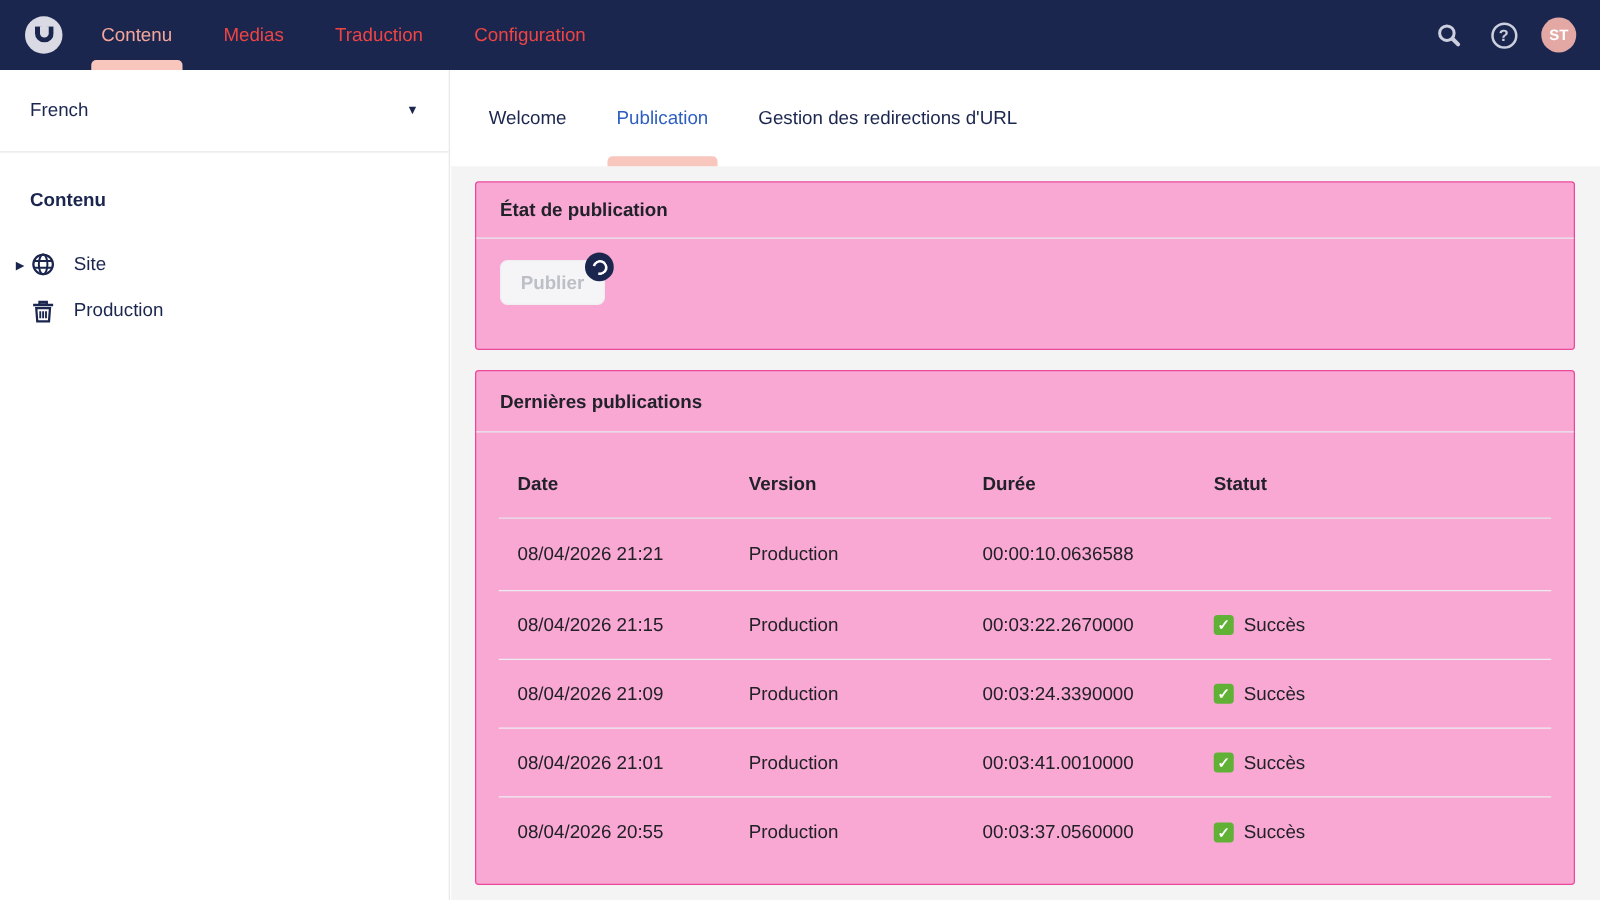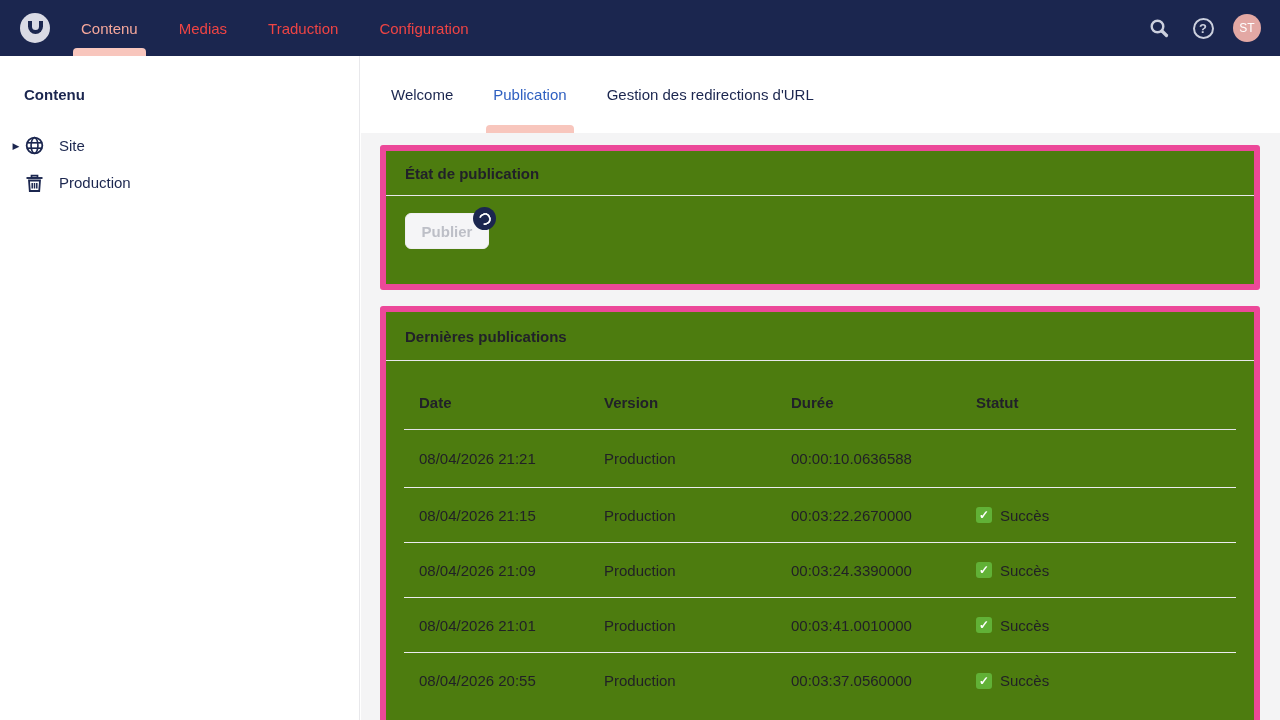--- a/index.html
+++ b/index.html
@@ -22,21 +22,21 @@
   .nav-underline { position:absolute; left:-8px; right:-8px; bottom:0; height:8px;
                    background:#f8c6bd; border-radius:4px 4px 0 0; }
   .topbar-right { margin-left:auto; display:flex; align-items:center; gap:16px;
                   padding-right:19px; }
   .icon-btn { width:28px; height:28px; display:flex; align-items:center;
               justify-content:center; background:none; border:none; cursor:pointer; }
   .help-circle { width:21px; height:21px; border:2px solid #ccd0de; border-radius:50%;
                  color:#ccd0de; font-size:13px; font-weight:bold; display:flex;
                  align-items:center; justify-content:center; }
   .avatar { width:28px; height:28px; border-radius:50%; background:#e3a8a4;
-            color:#ffffff; font-size:12px; font-weight:normal; display:flex;
+            color:#ffffff; font-size:12px; font-weight:bold; display:flex;
             align-items:center; justify-content:center; cursor:pointer; }
 
   
   .sidebar { position:absolute; top:56px; left:0; bottom:0; width:360px;
              background:#ffffff; border-right:1px solid #e8e8eb; }
   .lang-picker { height:66px; display:flex; align-items:center;
                  justify-content:space-between; padding:0 24px;
                  border-bottom:1px solid #e8e8eb; font-size:15px; cursor:pointer; }
   .caret-down { font-size:10px; color:#1b264f; }
   .side-header { margin:30px 0 24px 24px; font-size:15px; font-weight:bold; }
@@ -53,21 +53,21 @@
   .main { position:absolute; top:56px; left:361px; right:0; bottom:0;
           background:#f4f4f5; }
   .tabbar { height:77px; background:#ffffff; display:flex; padding-left:30px; }
   .tab { position:relative; display:flex; align-items:center; height:77px;
          margin-right:40px; font-size:15px; color:#1b264f; cursor:pointer; }
   .tab.active { color:#2e5fc0; }
   .tab-underline { position:absolute; left:-7px; right:-7px; bottom:0; height:8px;
                    background:#f8c6bd; border-radius:4px 4px 0 0; }
 
   .content { padding:12px 20px 0 19px; }
-  .card { background:#4d7c0f; border:6px solid #ec4899; border-radius:3px;
+  .card { background:#f9a8d4; border:1px solid #ec4899; border-radius:3px;
           margin-bottom:16px; }
   .card-header { height:45px; display:flex; align-items:center; padding:0 19px;
                  font-size:15px; font-weight:bold; color:#212129;
                  border-bottom:1px solid #e8e8eb; }
   .card2 .card-header { height:49px; }
 
   .card-body { padding:17px 19px 35px 19px; }
   .publish-wrap { position:relative; display:inline-block; }
   .publish-btn { width:84px; height:36px; background:#f5f5f7; border:1px solid #efeff2;
                  border-radius:6px; color:#bdbfc7; font-size:15px; font-weight:bold;
@@ -126,20 +126,24 @@
         </svg>
       </button>
       <button class="icon-btn">
         <span class="help-circle">?</span>
       </button>
       <div class="avatar">ST</div>
     </div>
   </header>
 
   <aside class="sidebar">
+    <div class="lang-picker">
+      <span>French</span>
+      <span class="caret-down">▼</span>
+    </div>
     <div>
       <div class="side-header">Contenu</div>
       <div class="tree-item">
         <span class="tree-caret">▶</span>
         <span class="tree-icon">
           <svg width="21" height="21" viewBox="0 0 22 22">
             <circle cx="11" cy="11" r="8.2" fill="none" stroke="#1b264f" stroke-width="1.9"></circle>
             <ellipse cx="11" cy="11" rx="3.6" ry="8.2" fill="none" stroke="#1b264f" stroke-width="1.7"></ellipse>
             <line x1="3" y1="8.2" x2="19" y2="8.2" stroke="#1b264f" stroke-width="1.7"></line>
             <line x1="3" y1="13.8" x2="19" y2="13.8" stroke="#1b264f" stroke-width="1.7"></line>

